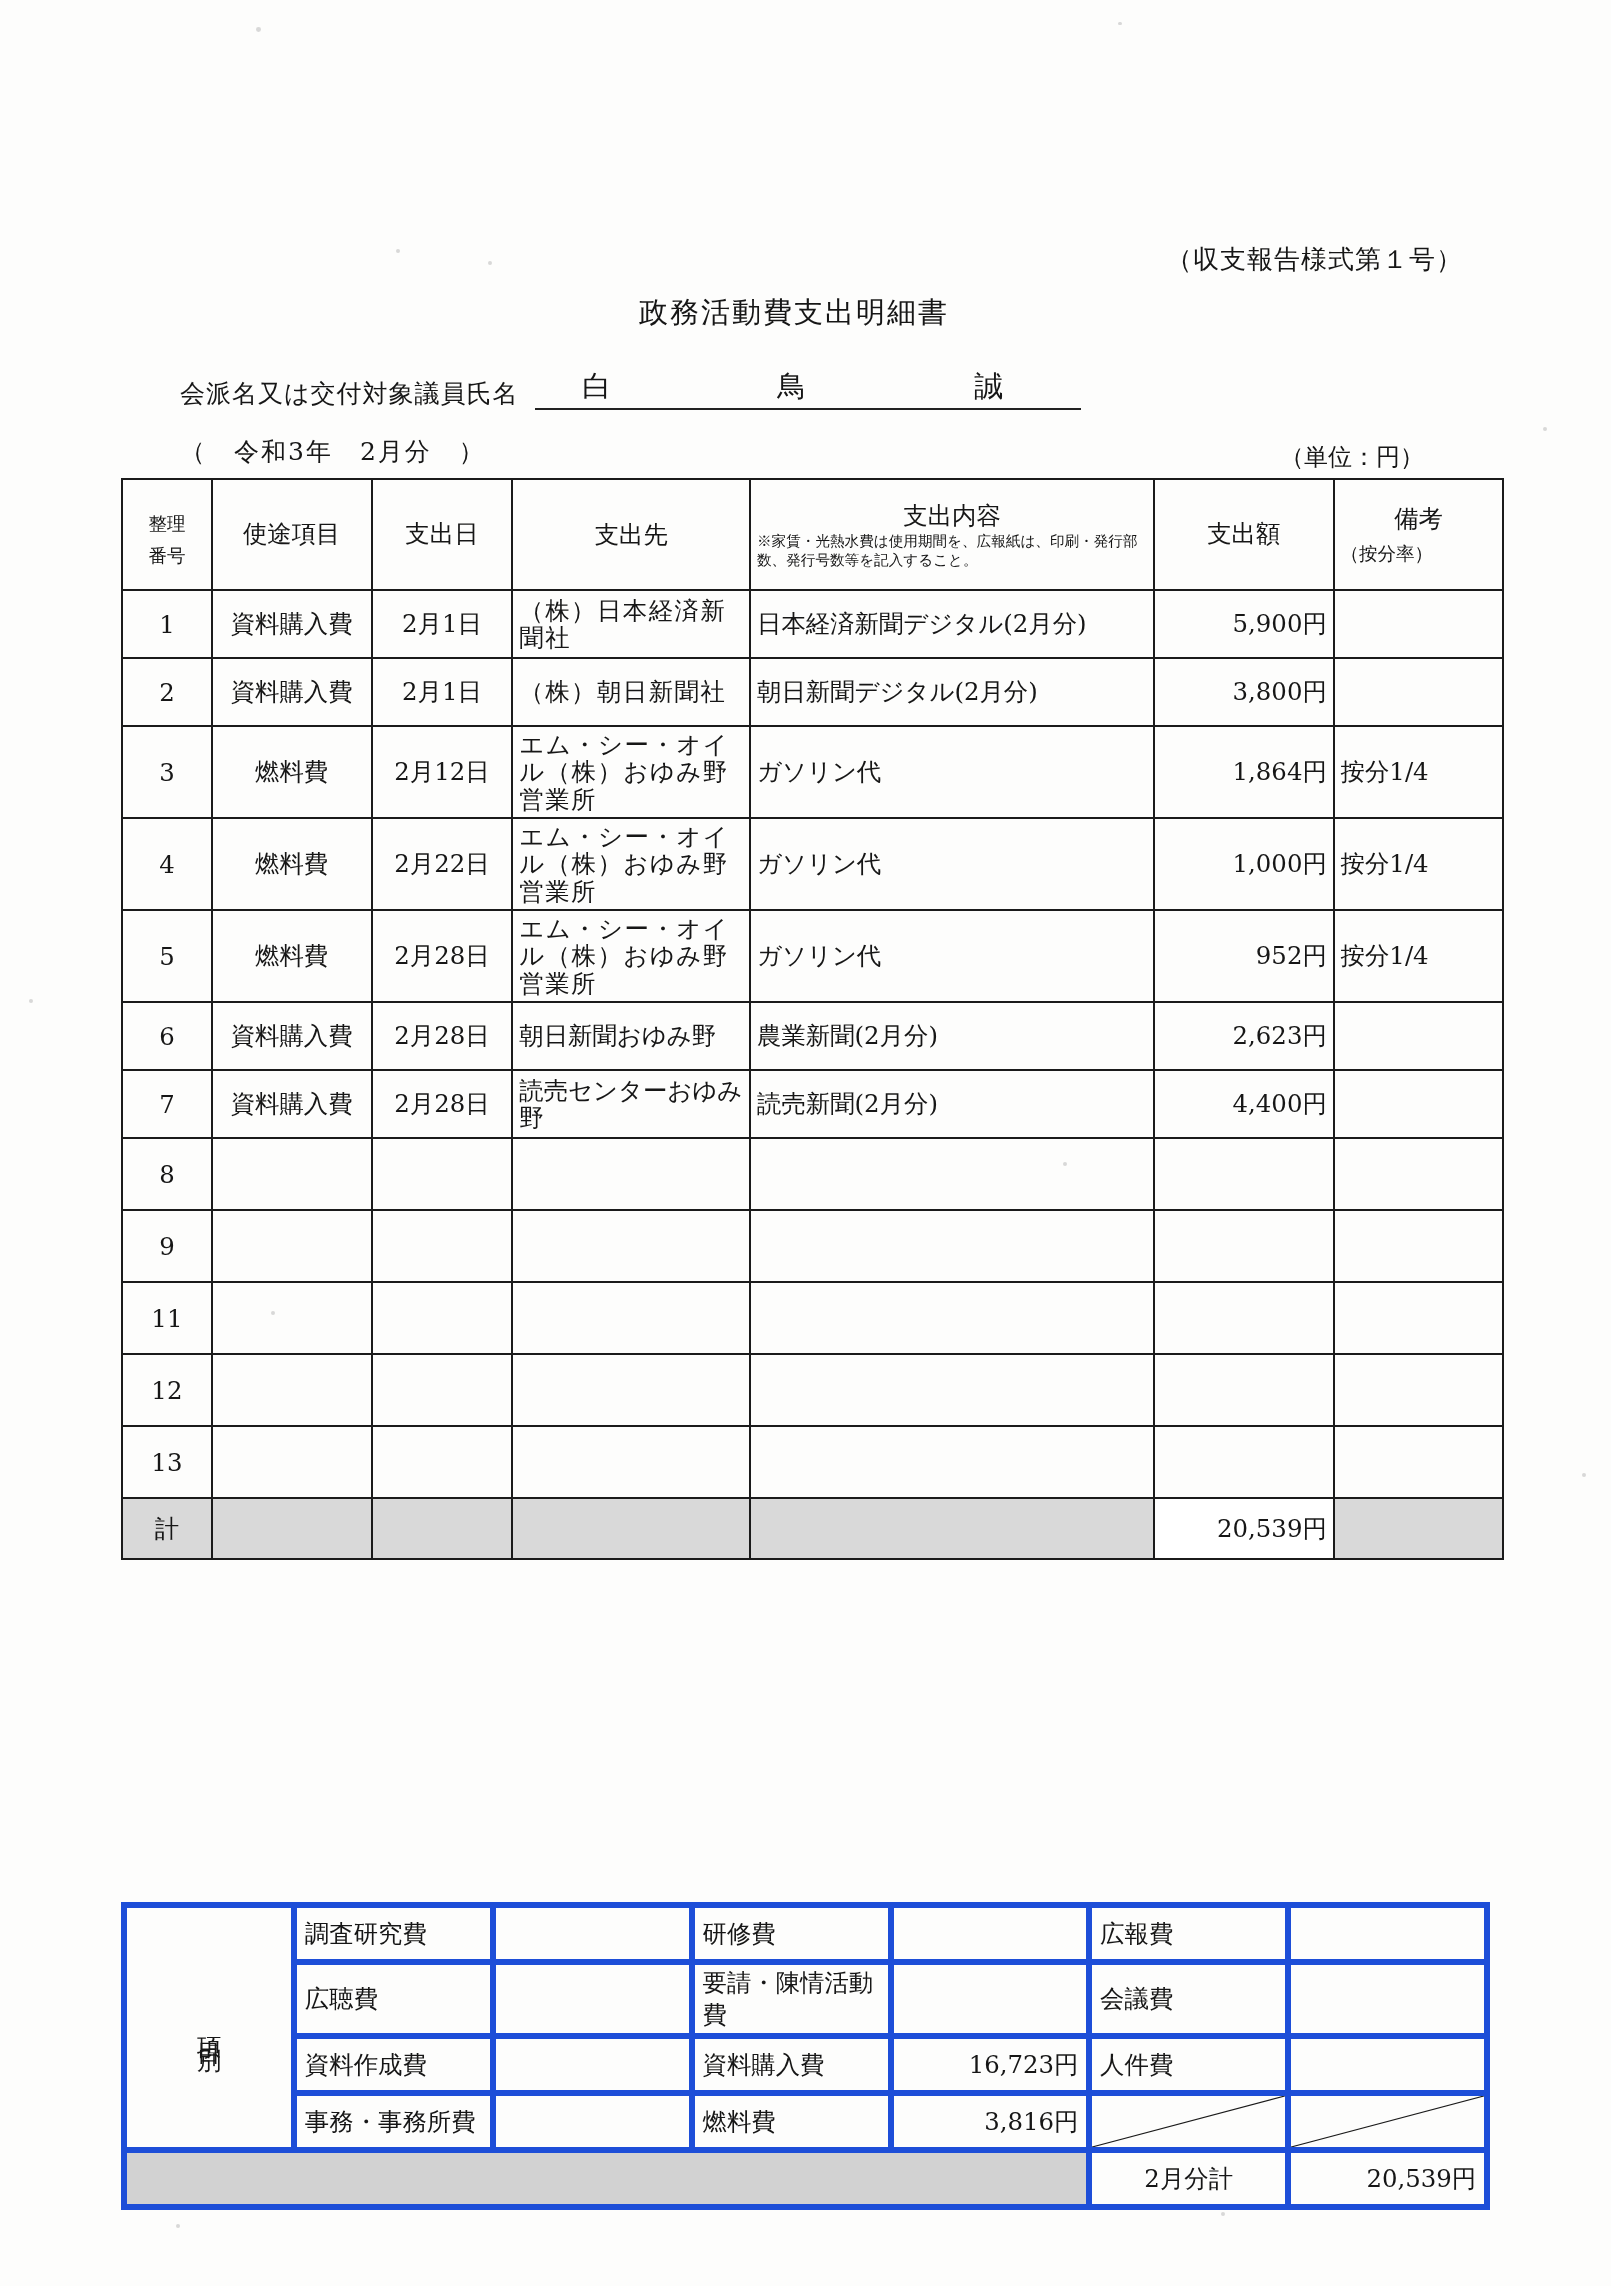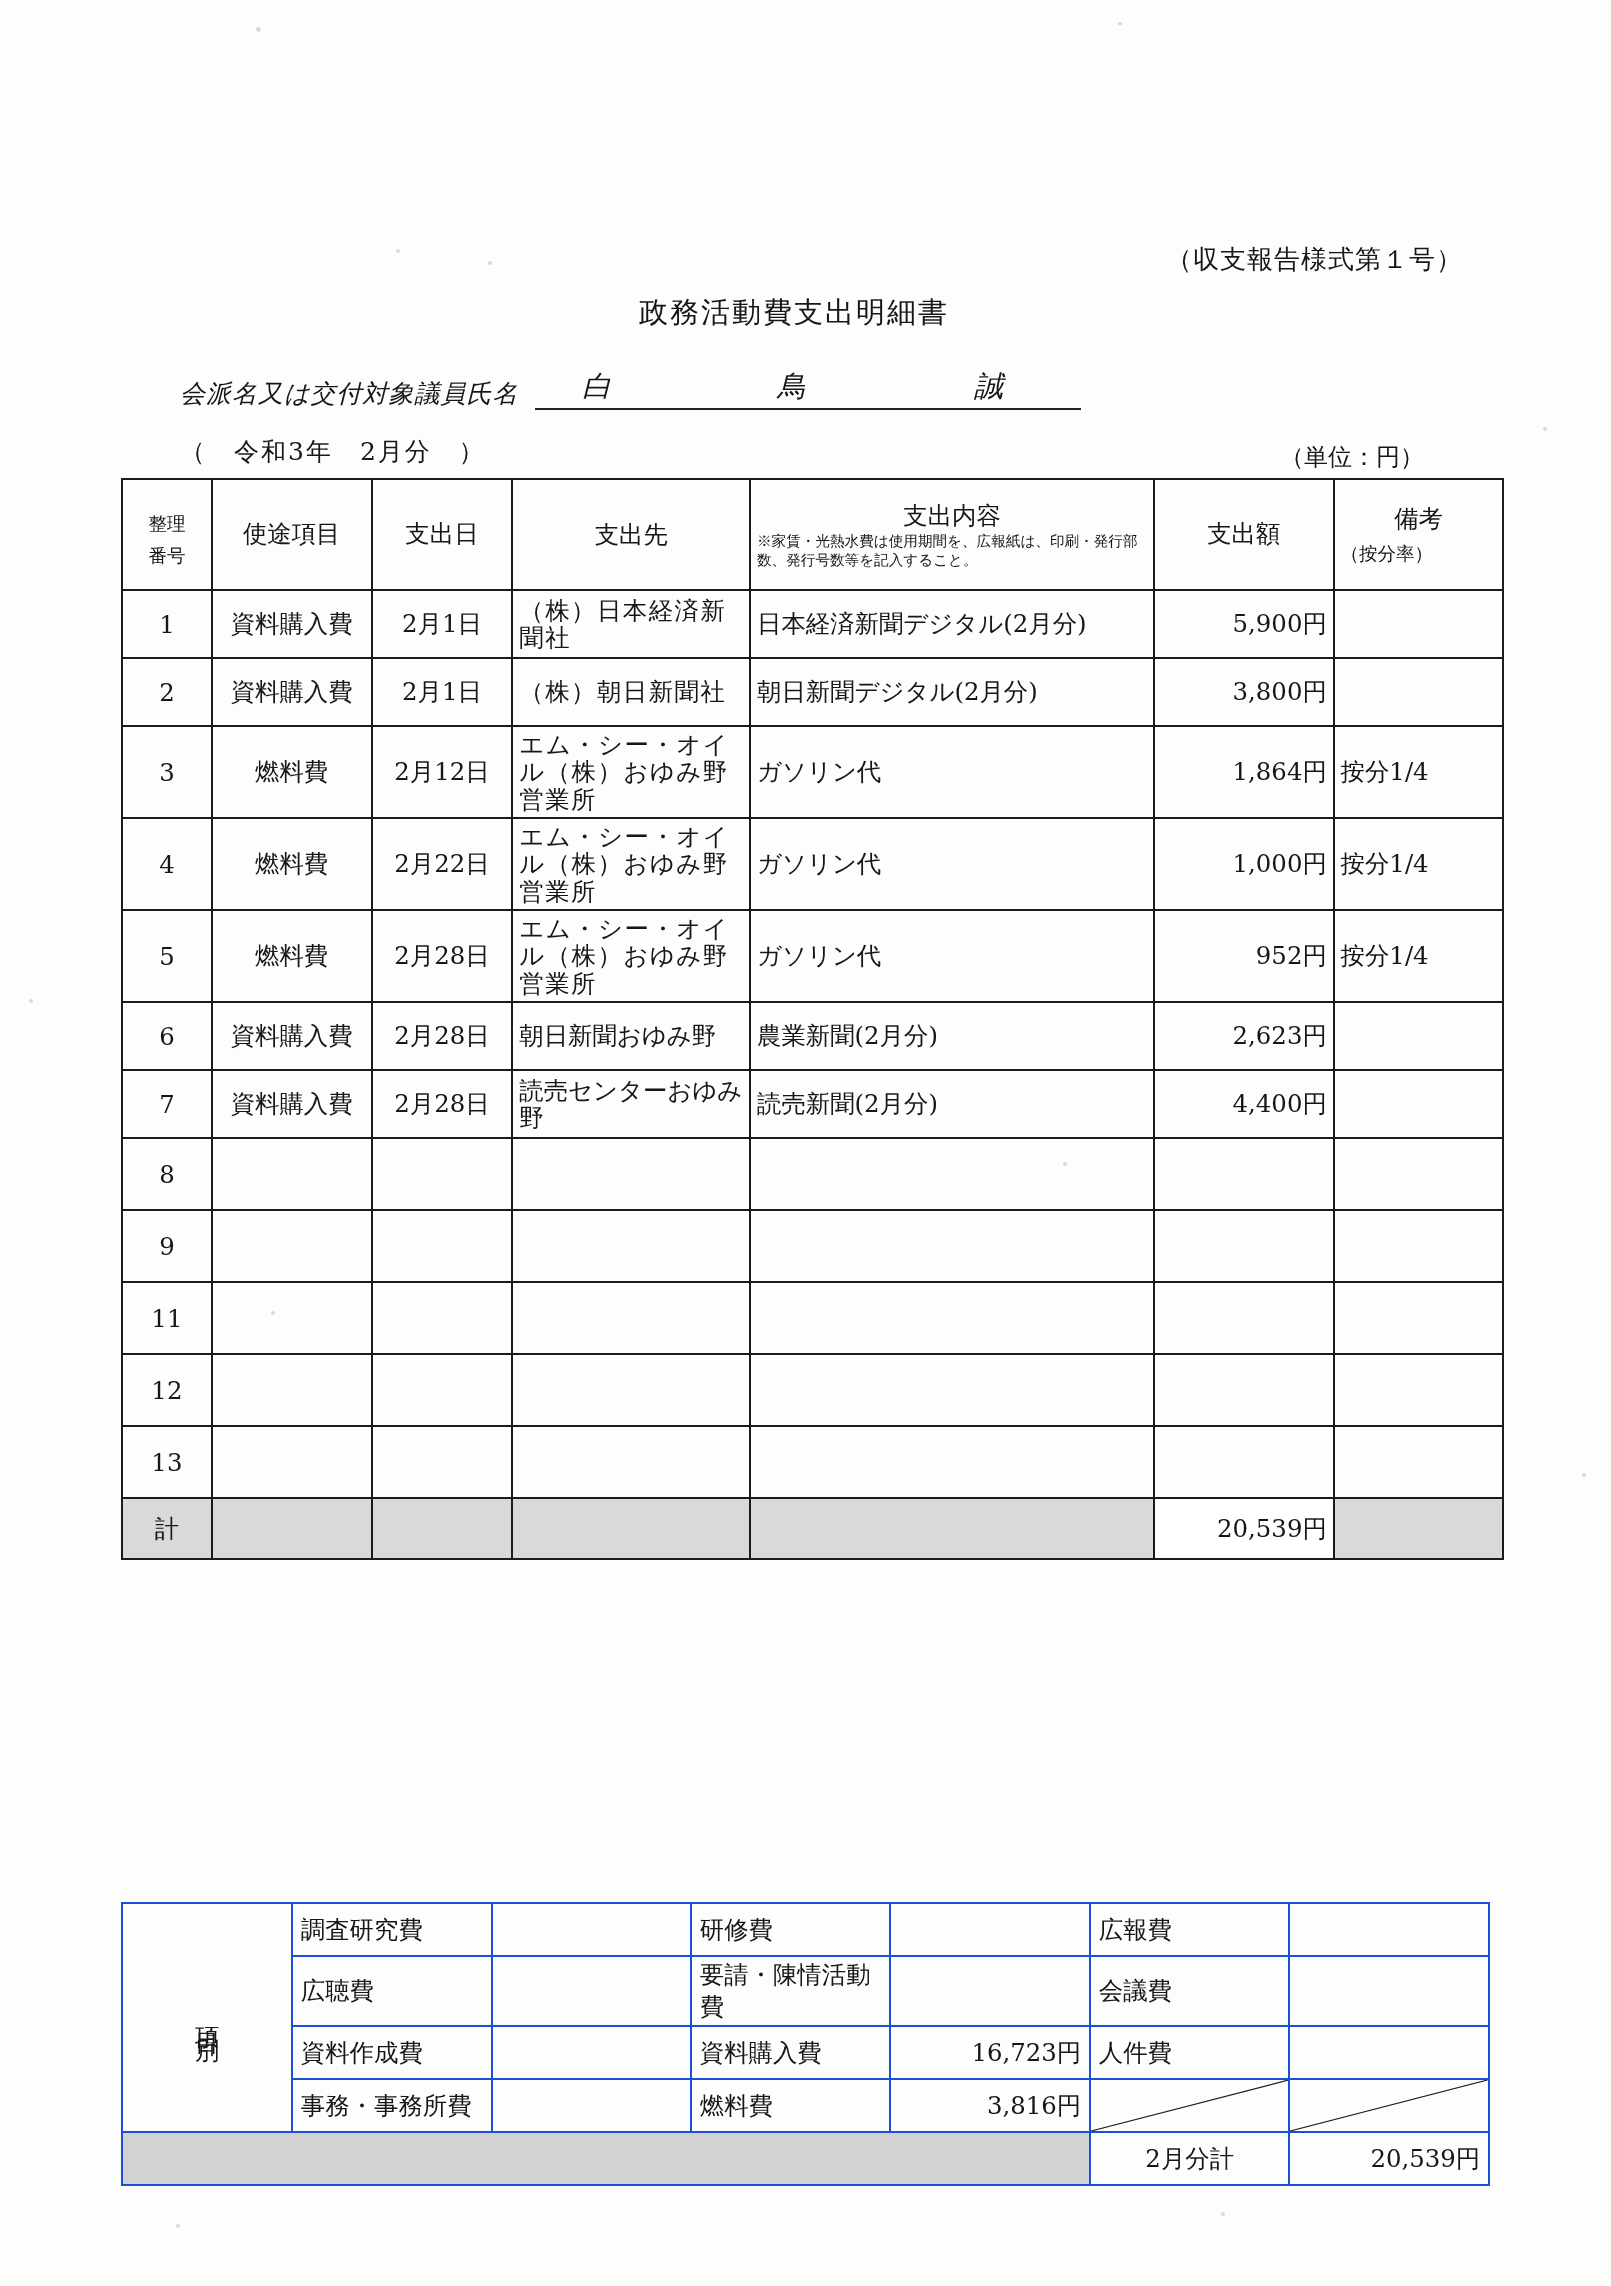--- a/index.html
+++ b/index.html
@@ -39,21 +39,20 @@
     top: 293px;
     font-size: 29px;
     letter-spacing: 2px;
   }
   .name-row {
     position: absolute;
     left: 180px;
     top: 375px;
     font-size: 25px;
     letter-spacing: 1px;
-    font-style: italic;
   }
   .name-line {
     display: inline-block;
     border-bottom: 2px solid #222;
     width: 546px;
     margin-left: 7.8px;
     position: relative;
     height: 33px;
     vertical-align: bottom;
   }
@@ -135,21 +134,21 @@
   .total-label { text-align: center; font-size: 24.4px; }
 
   
   #sum-table {
     left: 121px;
     top: 1902px;
     width: 1369px;
     table-layout: fixed;
   }
   #sum-table td {
-    border: 2px solid #1d4ed8;
+    border: 6px solid #1d4ed8;
     font-size: 24.4px;
     height: 47px;
     padding: 2px 7.8px;
     vertical-align: middle;
   }
   .s-lbl-col { width: 144px; text-align: center; }
   .s-k { width: 172px; text-align: left; }
   .s-v { width: 172px; text-align: right; }
   .s-k-small { font-size: 18.5px; }
   .vertical-label {

